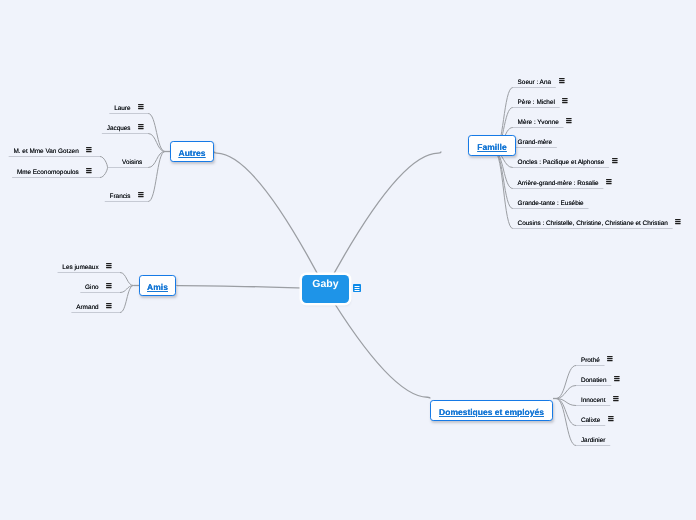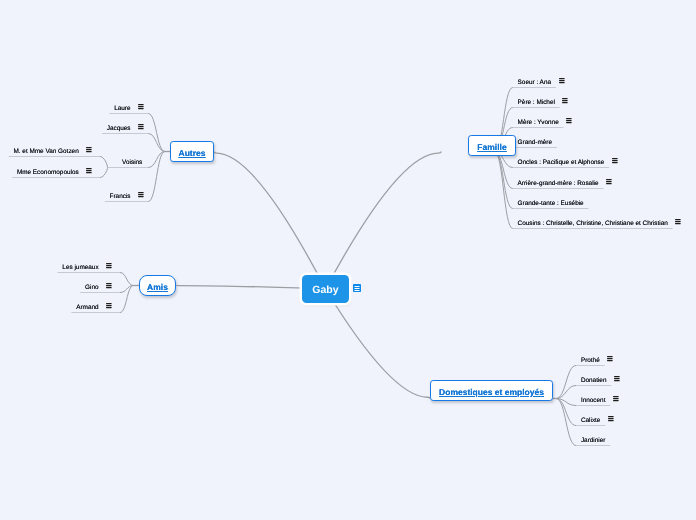--- a/index.html
+++ b/index.html
@@ -5,21 +5,21 @@
 <style>
   html,body{margin:0;padding:0;}
   body{width:696px;height:520px;background:#f0f3fb;overflow:hidden;
        font-family:"Liberation Sans",sans-serif;
        -webkit-font-smoothing:antialiased;text-rendering:geometricPrecision;}
   #stage{position:relative;width:696px;height:520px;background:#f0f3fb;}
   svg#wires{position:absolute;left:0;top:0;width:696px;height:520px;}
   .node{position:absolute;box-sizing:border-box;}
   .root-box{background:#1e94e8;color:#fff;border-radius:4.5px;font-weight:bold;font-size:10.5px;
             padding-top:2.6px;box-sizing:border-box;
-            display:flex;align-items:center;justify-content:center;
+            display:flex;justify-content:center;
             box-shadow:0 0 0 2.5px #ffffff, 1px 2px 3px rgba(60,60,70,.20);}
   .branch-box{background:#fff;border:1.9px solid #167ae6;border-radius:3.2px;color:#1577d5;
             font-weight:bold;font-size:8.5px;display:flex;align-items:center;justify-content:center;
             text-shadow:0 0 0.25px #1577d5;padding-top:2px;box-sizing:border-box;
             box-shadow:1px 2px 2.5px rgba(60,60,70,.25);text-decoration:underline;}
   .leaf-label{position:absolute;font-size:6.4px;color:#1b1f24;white-space:nowrap;line-height:1;
               text-shadow:0 0 0.22px #1b1f24;}
   .ico{position:absolute;line-height:0;}
 </style>
 </head>
@@ -85,27 +85,27 @@
     </div>
     <div class="ico" style="left: 353px; top: 284px;"><svg width="9" height="9" viewBox="0 0 9 9">
         <rect x="0" y="0" width="8" height="8" rx="0.8" fill="#0d8ae8"></rect>
         <rect x="1.5" y="2" width="5" height="1" fill="#fff"></rect>
         <rect x="1.5" y="4" width="5" height="1" fill="#fff"></rect>
         <rect x="1.5" y="6" width="5" height="1" fill="#fff"></rect>
       </svg></div>
     <div class="node branch-box" style="left: 441px; top: 135px; width: 48px; height: 21px; margin-left: 27px;">
       <span>Famille</span>
     </div>
-    <div class="node branch-box" style="left: 430px; top: 380px; width: 123px; height: 21px;">
+    <div class="node branch-box" style="left: 430px; top: 400px; width: 123px; height: 21px;">
       <span>Domestiques et employés</span>
     </div>
     <div class="node branch-box" style="left: 170px; top: 141px; width: 44px; height: 21px;">
       <span>Autres</span>
     </div>
-    <div class="node branch-box" style="left: 139px; top: 275px; width: 37px; height: 21px; border-radius: 8px;">
+    <div class="node branch-box" style="left: 139px; top: 275px; width: 37px; height: 21px;">
       <span>Amis</span>
     </div>
     <div class="leaf-label" style="left: 517.6px; top: 79.75px;">Soeur : Ana</div>
     <div class="ico" style="left: 559px; top: 78px;"><svg width="7" height="7" viewBox="0 0 7 7">
         <rect x="0" y="0" width="5.7" height="1.15" rx="0.4" fill="#1d1d1d"></rect>
         <rect x="0" y="2" width="5.7" height="1.15" rx="0.4" fill="#1d1d1d"></rect>
         <rect x="0" y="4" width="5.7" height="1.15" rx="0.4" fill="#1d1d1d"></rect>
       </svg></div>
     <div class="leaf-label" style="left: 517.6px; top: 99.75px;">Père : Michel</div>
     <div class="ico" style="left: 562px; top: 98px;"><svg width="7" height="7" viewBox="0 0 7 7">

